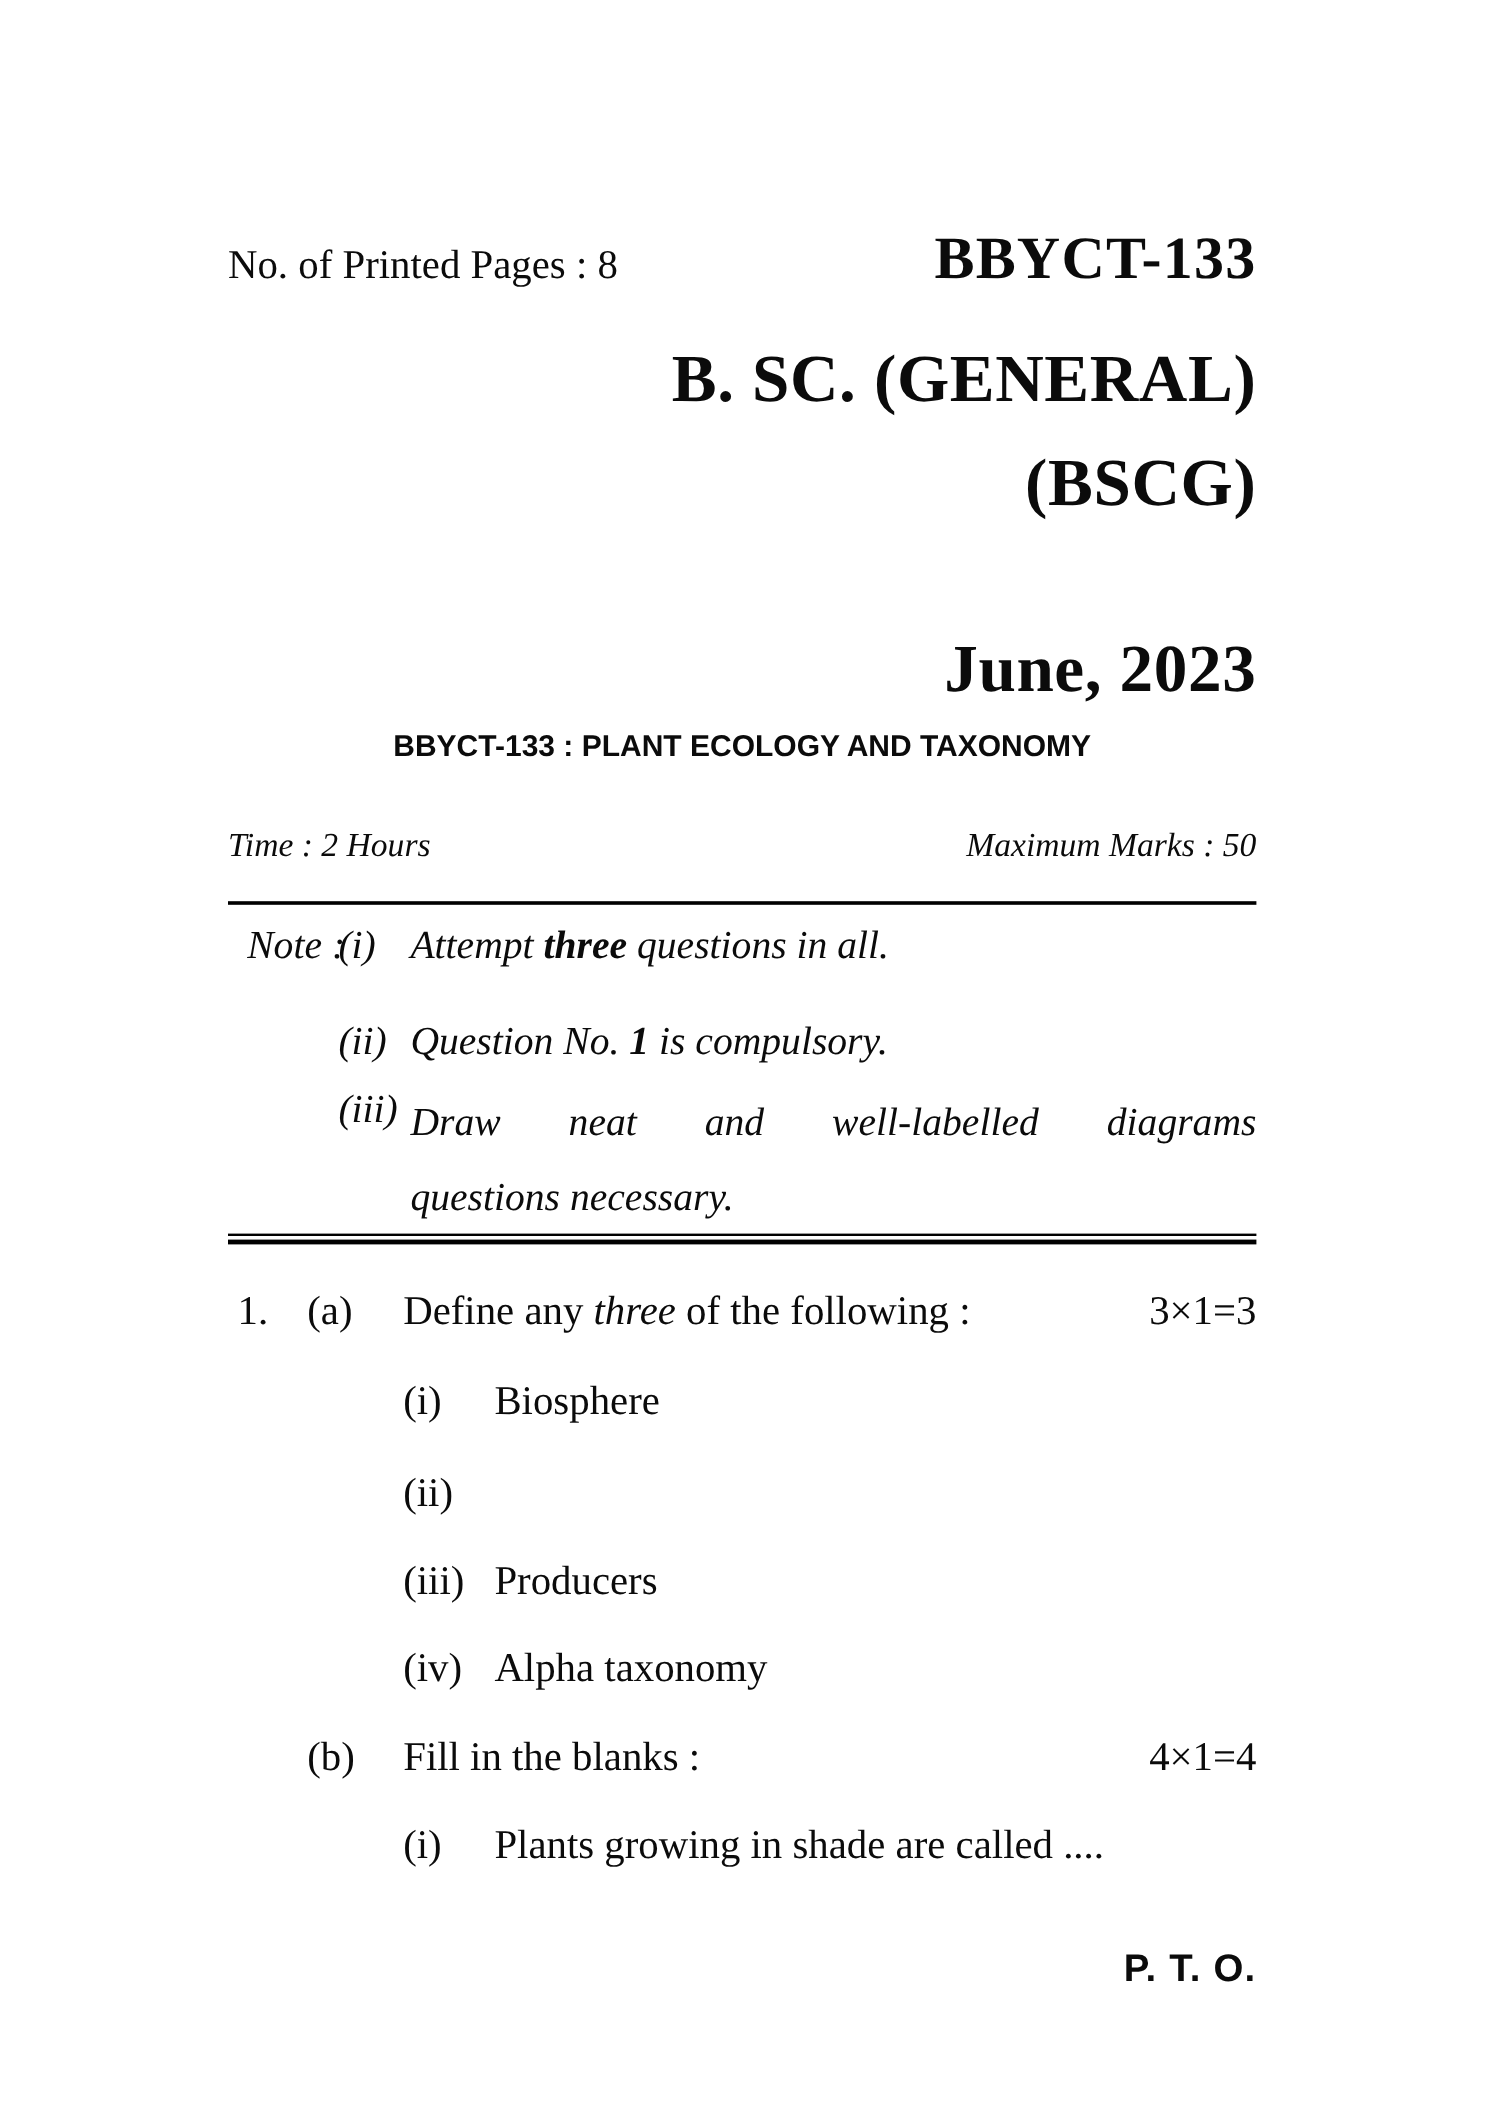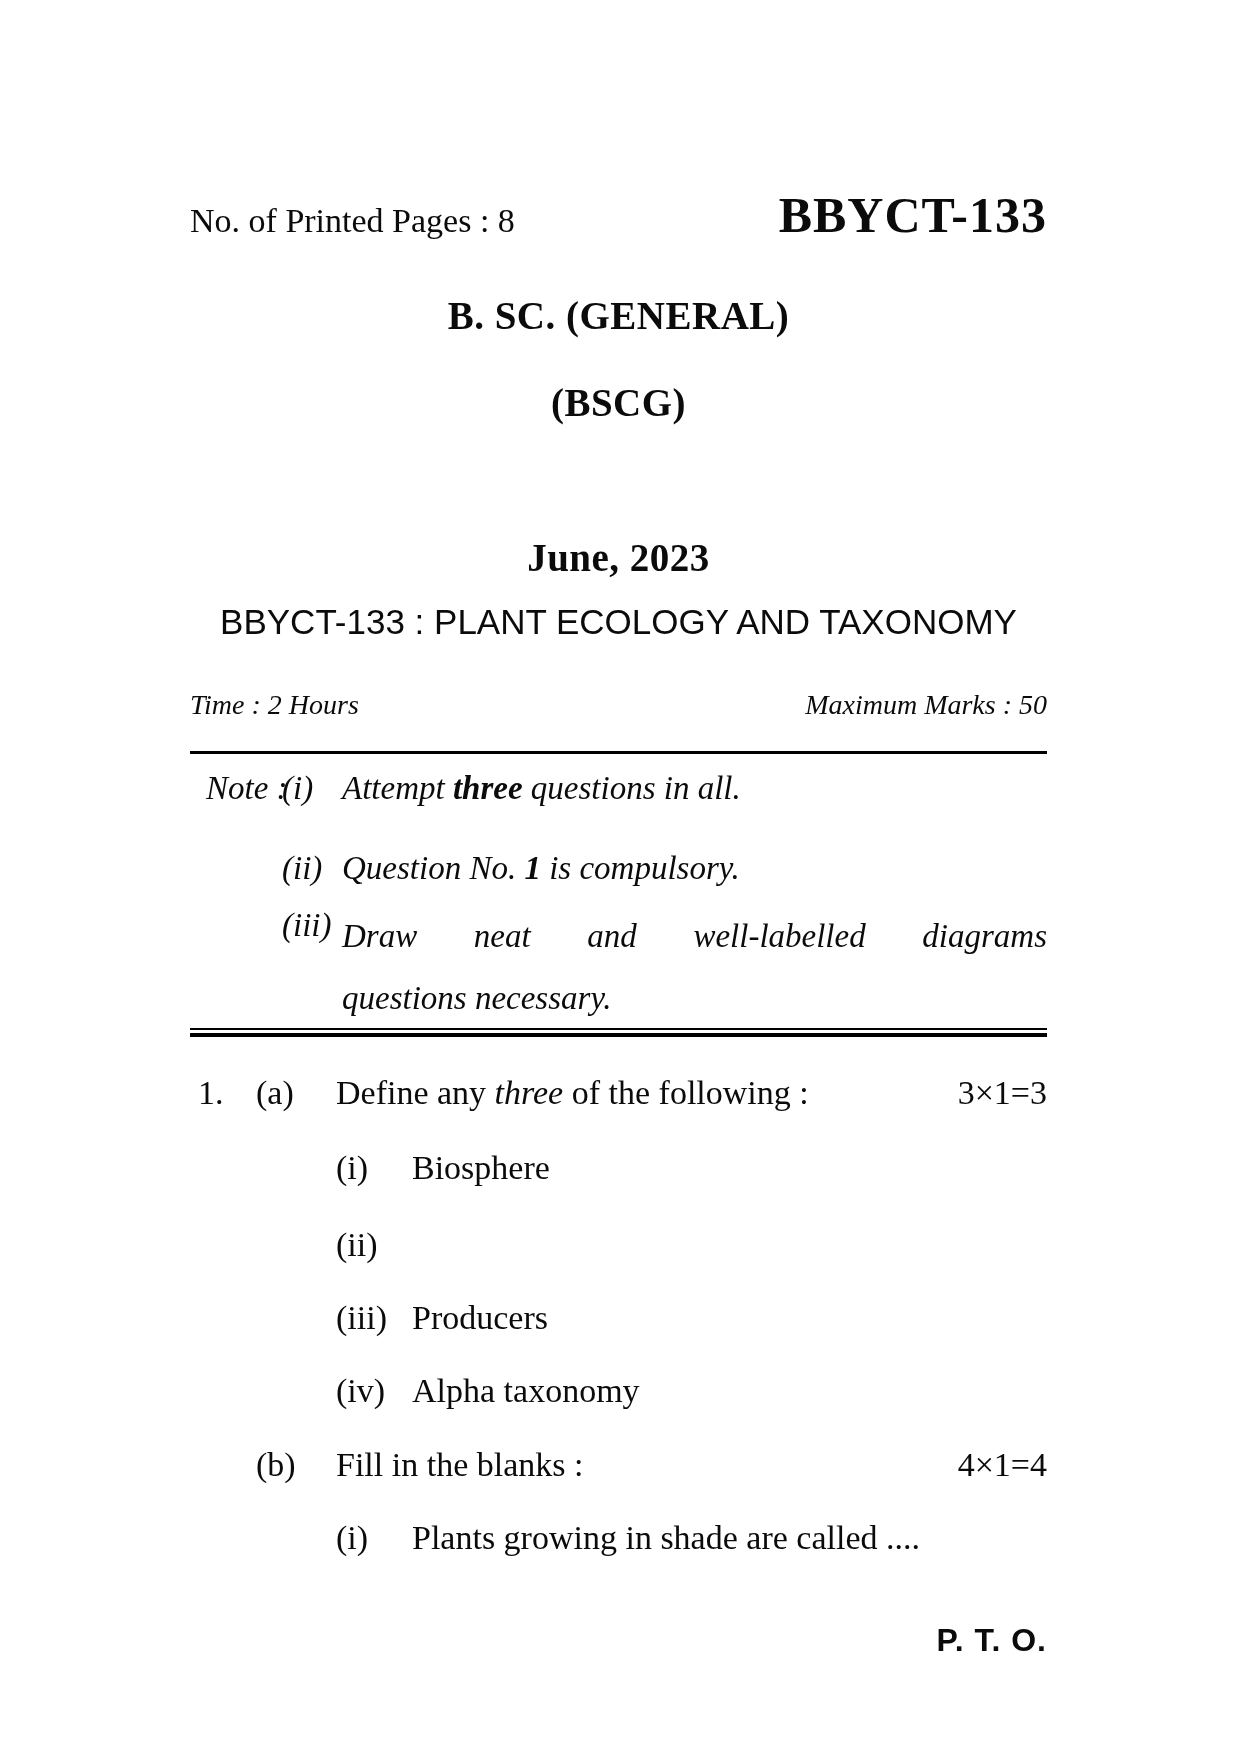--- a/index.html
+++ b/index.html
@@ -15,33 +15,33 @@
 
   .header-row {
     position:absolute; top:186px; left:0; width:100%;
     display:flex; justify-content:space-between; align-items:baseline;
   }
   .pages-label { font-size:34px; }
   .paper-code  { font-size:50px; font-weight:bold; letter-spacing:1px; }
 
   .title {
     position:absolute; left:0; width:100%;
-    text-align:center; font-weight:bold; font-size:39px; line-height:52px;
+    text-align:right; font-weight:bold; font-size:56px; line-height:52px;
     letter-spacing:0.5px;
   }
   .t1 { top:290px; }
   .t2 { top:377px; }
   .t3 { top:456px; }
   .t4 { top:532px; }
 
   .subject {
     position:absolute; top:601px; left:0; width:100%;
     text-align:center;
     font-family:"Liberation Sans", sans-serif;
-    font-weight:normal; font-size:35px; line-height:42px;
+    font-weight:bold; font-size:25px; line-height:42px;
   }
 
   .time-row {
     position:absolute; top:684px; left:0; width:100%;
     display:flex; justify-content:space-between;
     font-style:italic; font-size:28px; line-height:42px;
   }
 
   .rule-single {
     position:absolute; top:751px; left:0; width:100%;

